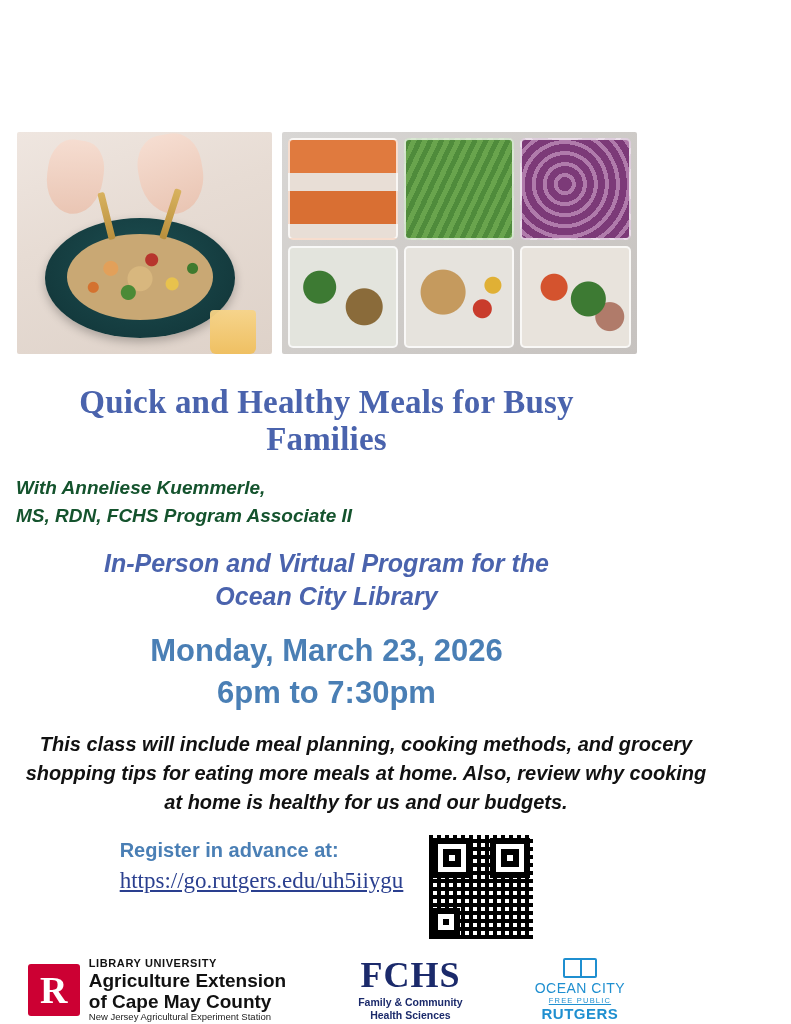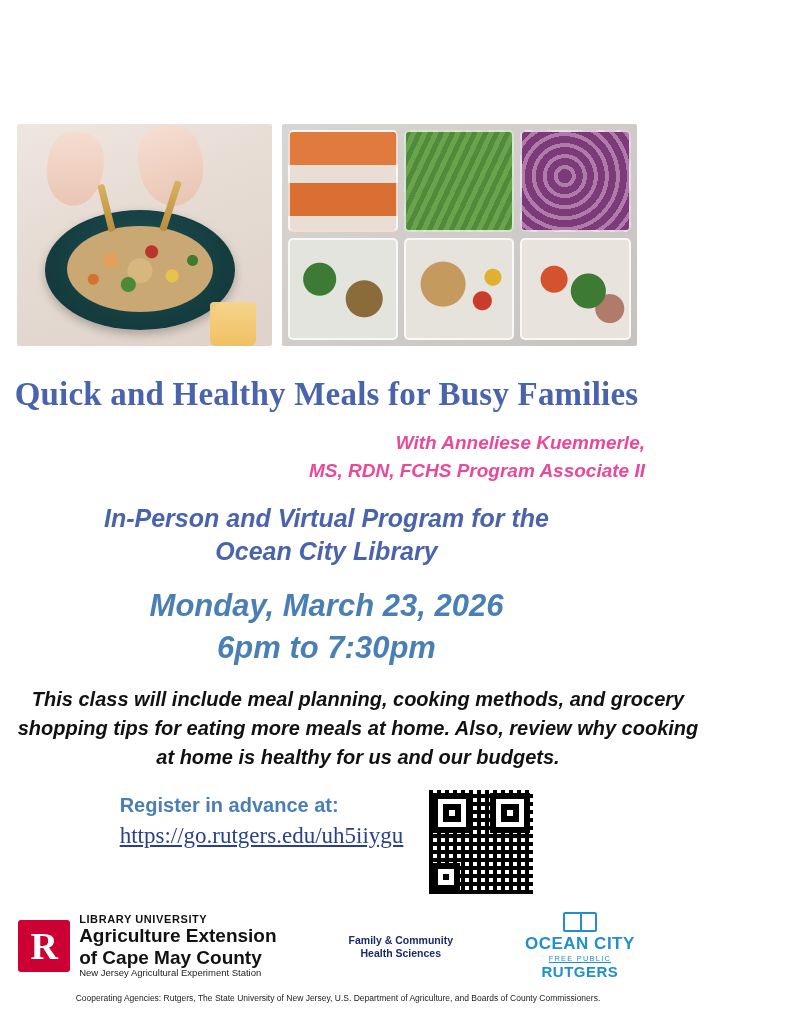--- a/index.html
+++ b/index.html
@@ -12,21 +12,21 @@
     width: 791px;
     height: 1024px;
     font-family: "Liberation Sans", sans-serif;
     color: #1a1a1a;
     position: relative;
     overflow: hidden;
   }
   .flyer {
     width: 653px;
     height: 1024px;
-    padding: 8px;
+    padding: 16px;
     position: relative;
   }
 
   
   .image-band {
     display: flex;
     gap: 10px;
     justify-content: center;
     padding-top: 116px;
   }
@@ -144,44 +144,43 @@
     margin: 30px 0 0;
     text-align: center;
     font-family: "Liberation Serif", serif;
     font-weight: bold;
     font-size: 33px;
     color: #4a63ad;
     letter-spacing: .2px;
   }
   .presenter {
     margin: 16px 0 0;
-    text-align: right;
+    text-align: left;
     font-weight: bold;
     font-style: italic;
     font-size: 19px;
-    color: #ec4899;
+    color: #14532d;
     line-height: 1.45;
   }
   .program {
     margin: 18px 0 0;
     text-align: center;
     font-weight: bold;
     font-style: italic;
     font-size: 25px;
     color: #4a63ad;
     line-height: 1.3;
   }
   .datetime {
     margin: 18px 0 0;
     text-align: center;
     font-weight: bold;
     font-size: 31px;
     color: #4a7fb5;
     line-height: 1.35;
-    font-style: italic;
   }
   .description {
     margin: 16px auto 0;
     width: 700px;
     text-align: center;
     font-style: italic;
     font-weight: bold;
     font-size: 20px;
     color: #111;
     line-height: 1.45;
@@ -290,21 +289,21 @@
     width: 34px; height: 20px; margin: 0 auto 2px;
     border: 2px solid #1f8fd0;
     border-radius: 2px;
     position: relative;
     background: #fff;
   }
   .ocl-book::after {
     content:"";
     position:absolute; left: 50%; top: 0; bottom: 0; width: 2px; background: #1f8fd0;
   }
-  .ocl-l1 { font-size: 17px; font-weight: bold; letter-spacing: .5px; }
+  .ocl-l1 { font-size: 14px; font-weight: normal; letter-spacing: .5px; }
   .ocl-l2 { font-size: 7.5px; letter-spacing: 1.2px; text-decoration: underline; }
   .ocl-l3 { font-size: 15px; font-weight: bold; letter-spacing: .5px; }
 
   .footnote {
     margin: 12px auto 0;
     width: 660px;
     text-align: center;
     font-size: 8.5px;
     color: #222;
     line-height: 1.55;
@@ -375,20 +374,21 @@
       <div class="rutgers-shield">R</div>
       <div class="rutgers-text">
         <div class="ru-l1">LIBRARY UNIVERSITY</div>
         <div class="ru-l2">Agriculture Extension</div>
         <div class="ru-l3">of Cape May County</div>
         <div class="ru-l4">New Jersey Agricultural Experiment Station</div>
       </div>
     </div>
 
     <div class="fchs-logo">
+      <div class="fchs-main">FCHS</div>
       <div class="fchs-sub">
         <div>Family &amp; Community</div>
         <div>Health Sciences</div>
       </div>
     </div>
 
     <div class="ocl-logo">
       <div class="ocl-book"></div>
       <div class="ocl-l1">OCEAN CITY</div>
       <div class="ocl-l2">FREE PUBLIC</div>

